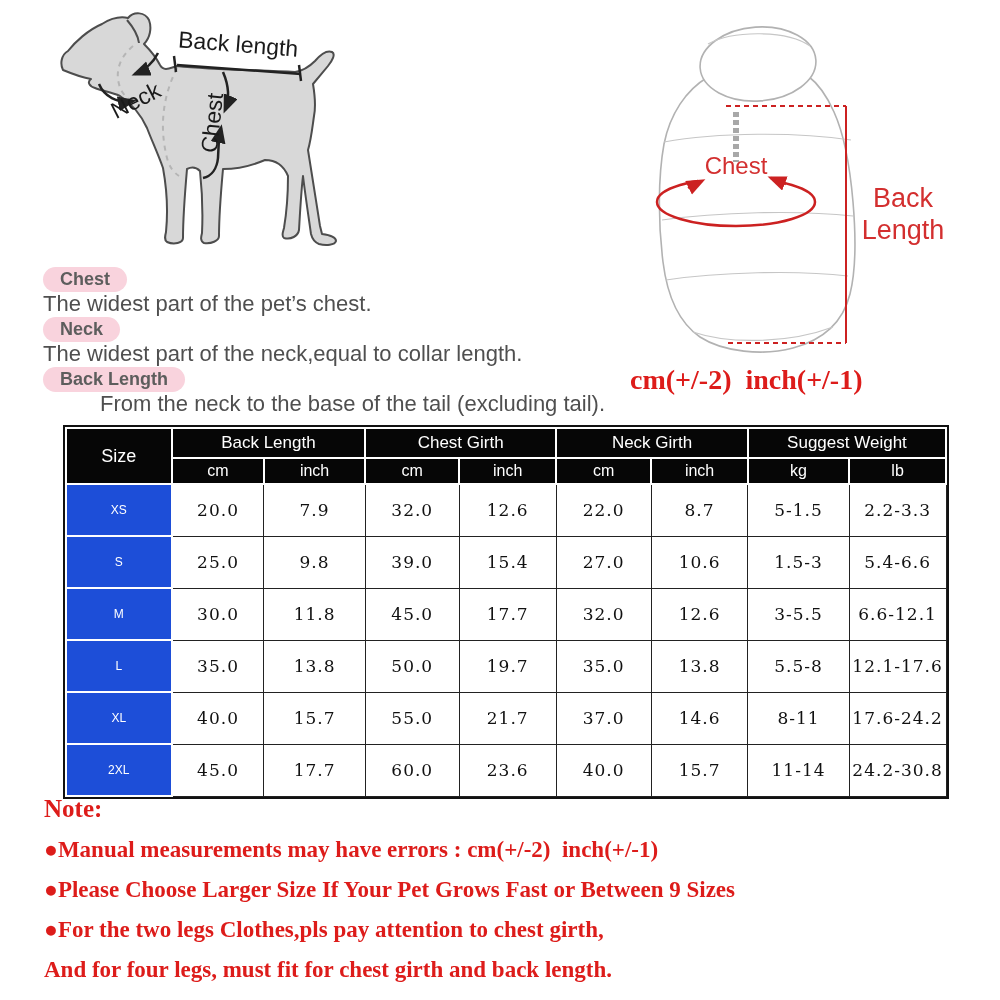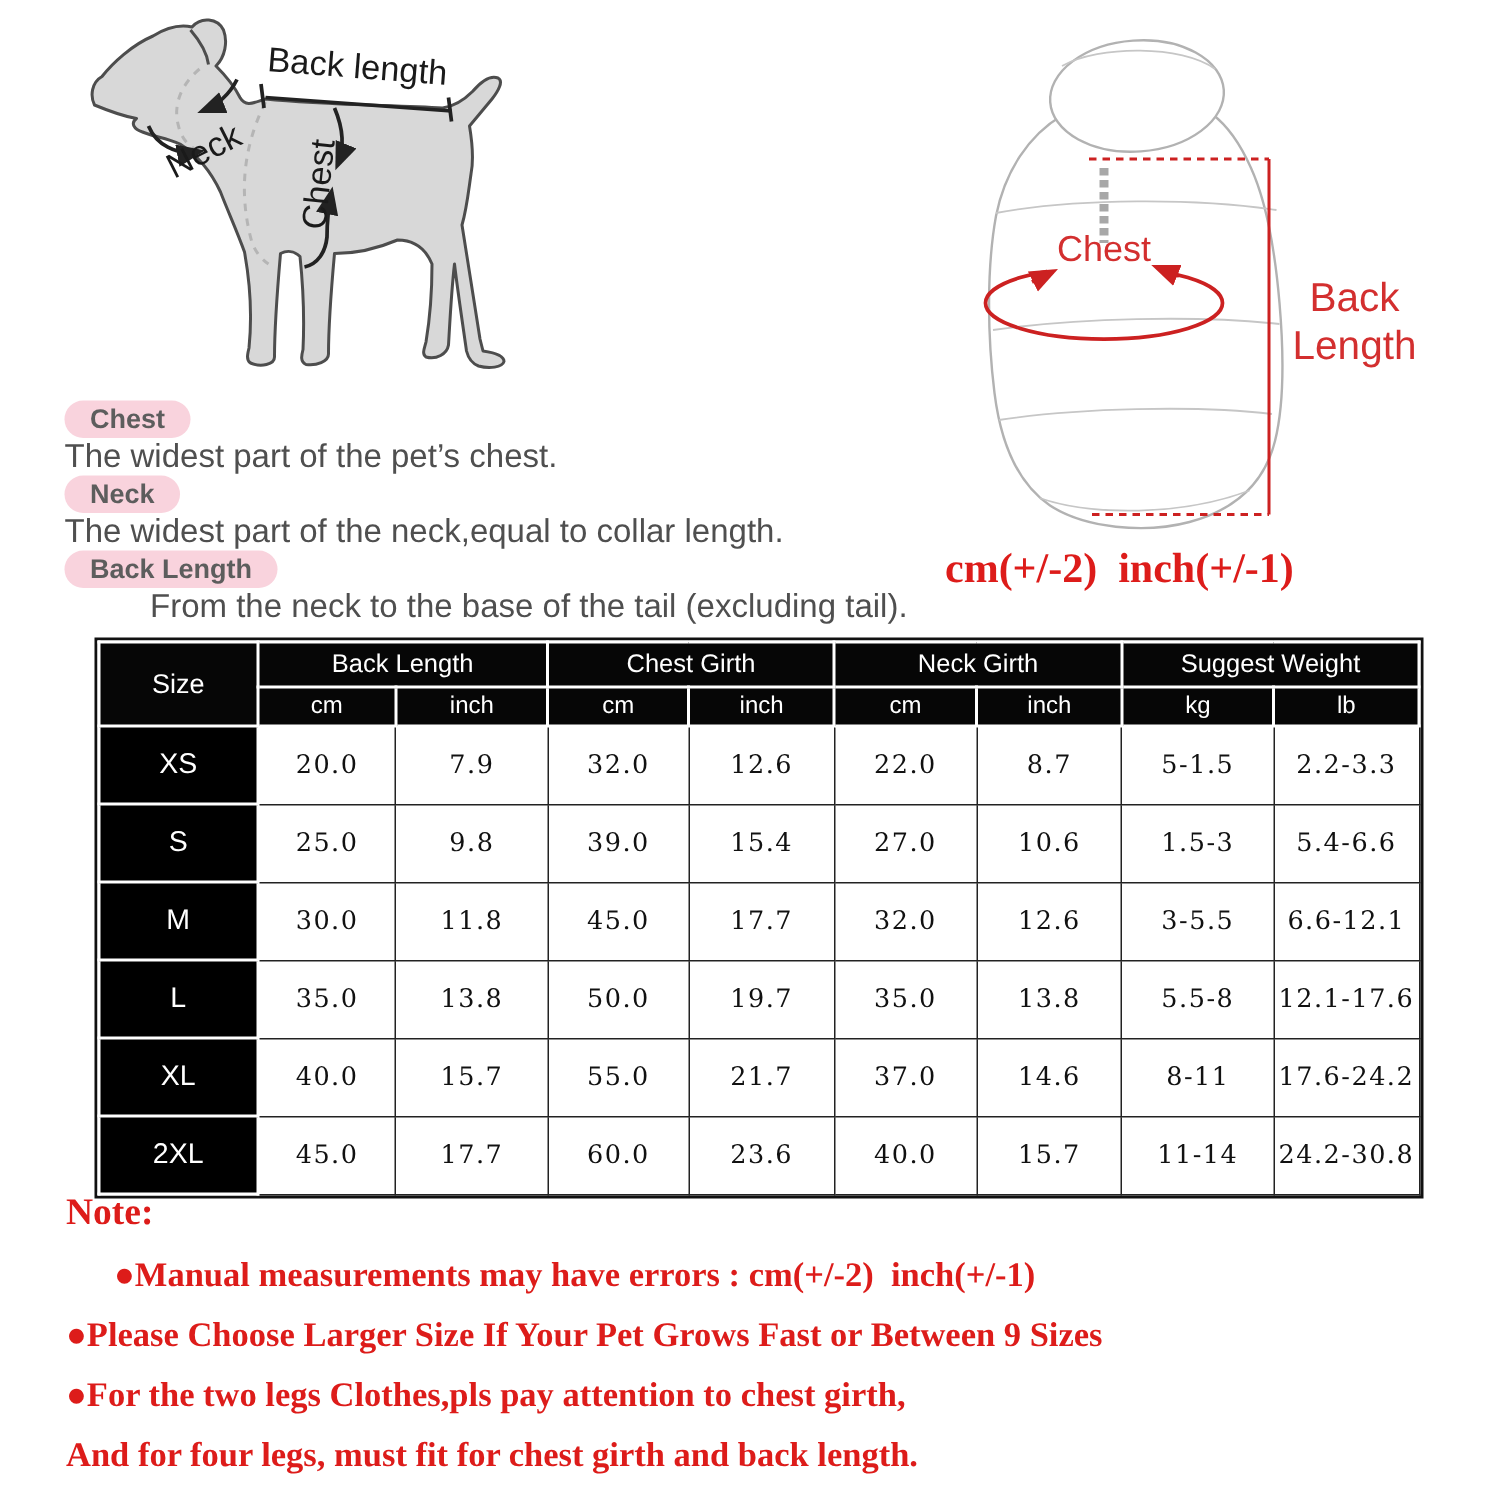--- a/index.html
+++ b/index.html
@@ -33,22 +33,22 @@
   }
   .size-table th.size-h{font-size:18px;}
   .size-table tr.h1 th{height:28px;}
   .size-table tr.h2 th{height:24px;font-size:16px;}
   .size-table td{
     border:1px solid #222;text-align:center;height:50px;
     font-family:"DejaVu Serif", serif;font-size:17px;letter-spacing:1px;color:#111;
     background:#fff;padding:0;
   }
   .size-table td.size-cell{
-    background:#000000;color:#fff;border:2px solid #fff;
-    font-family:"Liberation Sans", sans-serif;font-size:19px;letter-spacing:0;
+    background:#1d4ed8;color:#fff;border:2px solid #fff;
+    font-family:"Liberation Sans", sans-serif;font-size:12px;letter-spacing:0;
   }
 
   
   svg text{user-select:none;}
 </style>
 </head>
 <body>
 
 <svg class="abs" style="left:55px;top:8px;" width="292" height="256" viewBox="0 0 292 256">
   <defs>
@@ -241,16 +241,16 @@
     <td>40.0</td>
     <td>15.7</td>
     <td>11-14</td>
     <td>24.2-30.8</td>
   </tr>
 </tbody>
     </table>
 </div>
 
 <div class="abs red-serif note-title" style="left:44px;top:795px;">Note:</div>
-<div class="abs red-serif note-item pre" style="left:44px;top:837px;margin-left:32px;">●Manual measurements may have errors : cm(+/-2)  inch(+/-1)</div>
+<div class="abs red-serif note-item pre" style="left:44px;top:837px;">●Manual measurements may have errors : cm(+/-2)  inch(+/-1)</div>
 <div class="abs red-serif note-item pre" style="left:44px;top:877px;">●Please Choose Larger Size If Your Pet Grows Fast or Between 9 Sizes</div>
 <div class="abs red-serif note-item pre" style="left:44px;top:917px;">●For the two legs Clothes,pls pay attention to chest girth,</div>
 <div class="abs red-serif note-item pre" style="left:44px;top:957px;">And for four legs, must fit for chest girth and back length.</div>
 
 </body></html>

